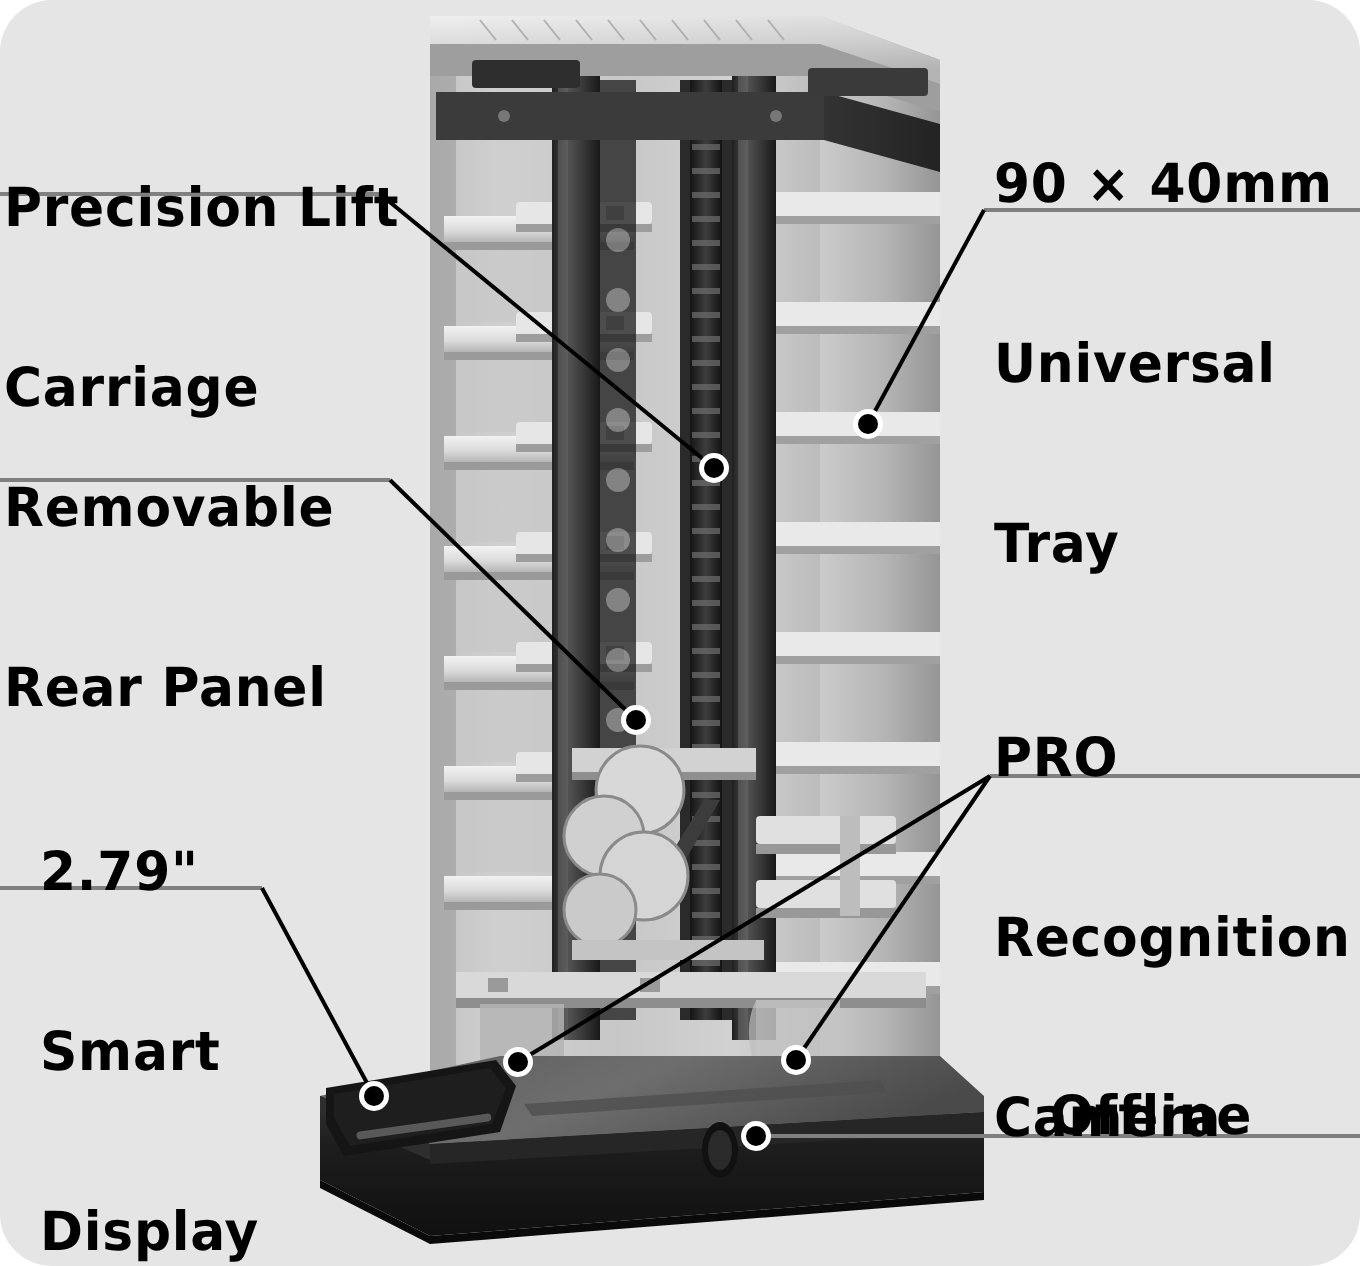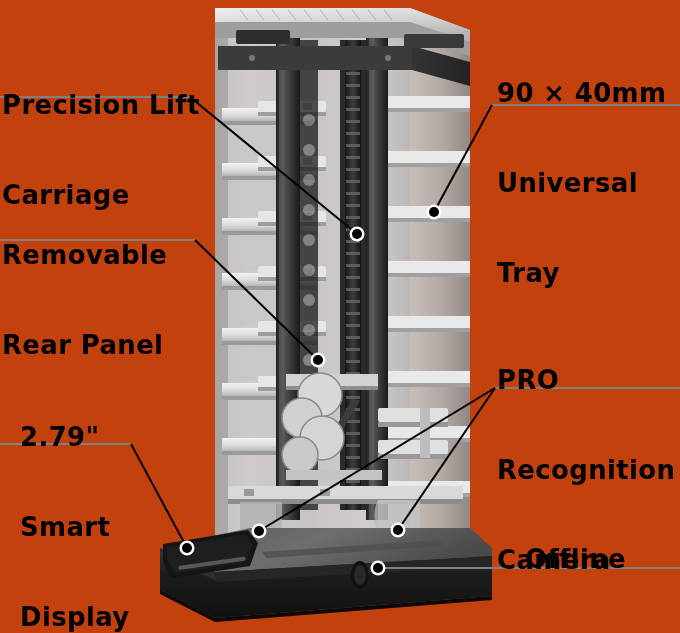--- a/index.html
+++ b/index.html
@@ -8,22 +8,23 @@
     padding: 0;
     background: #ffffff;
   }
   body {
     font-family: "DejaVu Sans", sans-serif;
   }
   #stage {
     position: relative;
     width: 680px;
     height: 633px;
-    background: #c2410c;
+    background: #e5e5e5;
     overflow: hidden;
+    border-radius: 26px;
   }
 
   
   .callout {
     position: absolute;
     font-family: "DejaVu Sans", sans-serif;
     font-weight: 700;
     font-size: 27px;
     line-height: 30px;
     letter-spacing: 0.4px;

